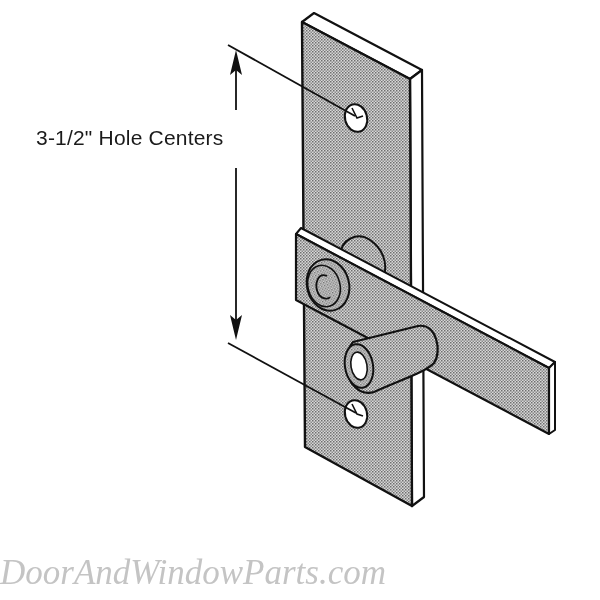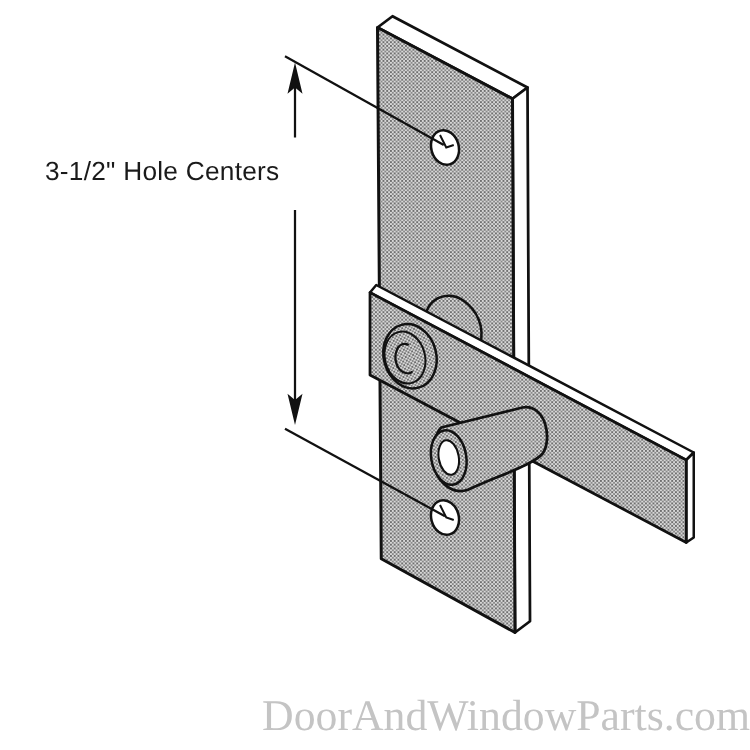--- a/index.html
+++ b/index.html
@@ -1,19 +1,19 @@
 <!DOCTYPE html>
 <html><head>
 <meta charset="utf-8">
 <style>
   html, body { margin:0; padding:0; background:#ffffff; }
   body { width:600px; height:600px; position:relative; overflow:hidden; font-family:"Liberation Sans", sans-serif; }
   #diagram { position:absolute; left:0; top:0; width:600px; height:600px; }
   .dim-label { position:absolute; left:36px; top:124px; font-family:"Liberation Sans", sans-serif; font-size:21px; color:#1a1a1a; letter-spacing:0.2px; white-space:nowrap; background:#fff; padding:2px 0; }
-  .watermark { position:absolute; left:0; width:600px; top:553px; text-align:right; font-family:"Liberation Serif", serif; font-size:35px; color:#c4c4c4; white-space:nowrap; }
+  .watermark { position:absolute; left:0; width:600px; top:553px; text-align:left; font-family:"Liberation Serif", serif; font-size:35px; color:#c4c4c4; white-space:nowrap;font-style:italic; }
 </style>
 </head>
 <body>
 
 <svg id="diagram" viewBox="0 0 600 600" xmlns="http://www.w3.org/2000/svg">
   <defs>
     <pattern id="stipple" width="3" height="3" patternUnits="userSpaceOnUse">
       <rect width="3" height="3" fill="#d8d8d8"></rect>
       <rect x="0" y="0" width="1.5" height="1.5" fill="#6e6e6e"></rect>
       <rect x="1.5" y="1.5" width="1.5" height="1.5" fill="#8a8a8a"></rect>

